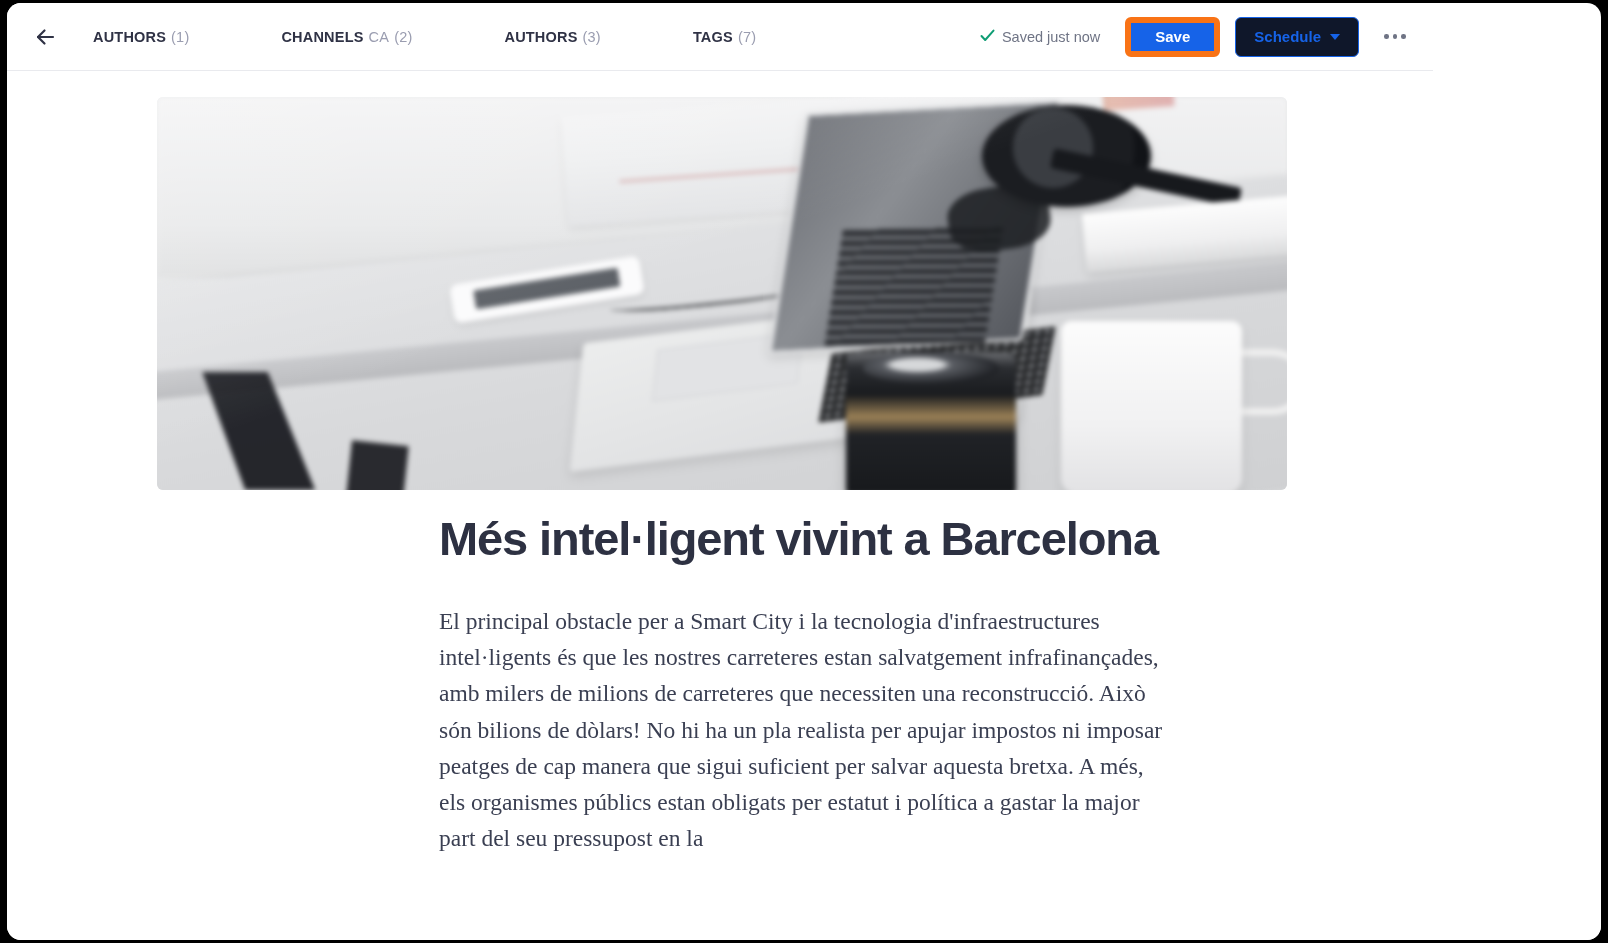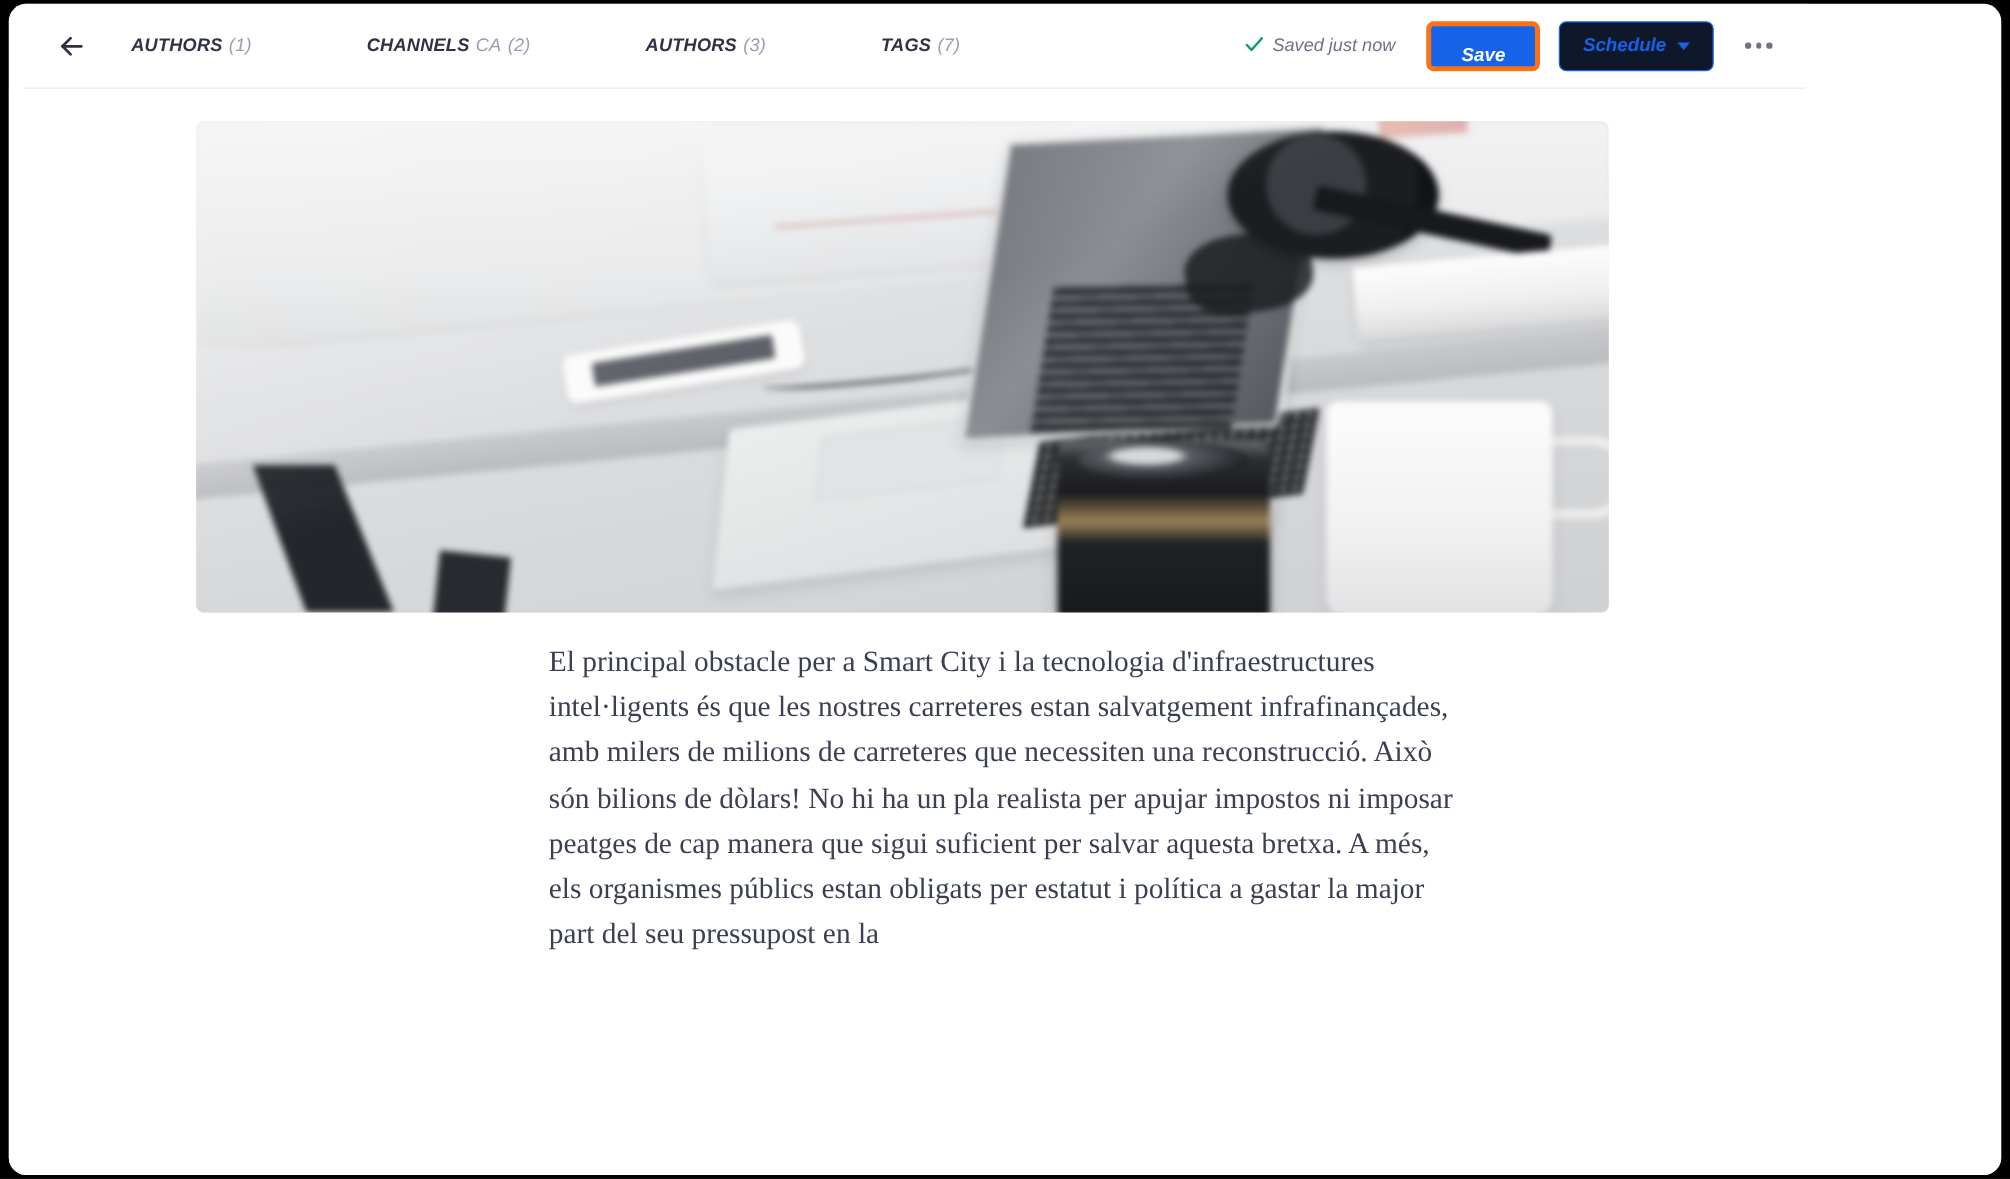--- a/index.html
+++ b/index.html
@@ -19,28 +19,27 @@
     width: 1594px;
     height: 937px;
     background: #ffffff;
     border-radius: 14px 14px 14px 14px;
     overflow: hidden;
   }
 
   
   #header {
     position: absolute;
-    left: 12px; top: 0;
+    left: 0; top: 0;
     width: 1426px;
     height: 68px;
     background: #ffffff;
     border-bottom: 1px solid #e9eaee;
     display: flex;
     align-items: center;
-    font-style: italic;
   }
 
   #back-btn {
     width: 44px;
     height: 44px;
     margin-left: 16px;
     display: flex;
     align-items: center;
     justify-content: center;
     cursor: pointer;
@@ -106,25 +105,24 @@
     border-radius: 6px;
     cursor: pointer;
     display: flex;
     align-items: center;
     justify-content: center;
     white-space: nowrap;
   }
   #save-btn {
     background: #1663e8;
     color: #ffffff;
-    border: 4px solid #f97316;
+    border: 6px solid #f97316;
     height: 40px;
     padding: 0 24px;
     margin-right: 15px;
-    align-items: flex-end;
   }
   #schedule-btn {
     background: #0f172a;
     color: #1663e8;
     border: 1px solid #1663e8;
     height: 40px;
     padding: 0 18px;
     gap: 9px;
     margin-right: 18px;
   }
@@ -467,18 +465,19 @@
         <div class="book"></div>
         <div class="mug-handle"></div>
         <div class="mug"></div>
         <div class="lens"></div>
         <div class="lens-glass"></div>
       </div>
       <div class="sheen"></div>
     </div>
 
     <div id="article">
+      <h1 id="article-title">Més intel·ligent vivint a Barcelona</h1>
       <p id="article-body">El principal obstacle per a Smart City i la tecnologia d'infraestructures intel·ligents és que les nostres carreteres estan salvatgement infrafinançades, amb milers de milions de carreteres que necessiten una reconstrucció. Això són bilions de dòlars! No hi ha un pla realista per apujar impostos ni imposar peatges de cap manera que sigui suficient per salvar aquesta bretxa. A més, els organismes públics estan obligats per estatut i política a gastar la major part del seu pressupost en la</p>
     </div>
 
 
   </div>
 </div>
 
 </body></html>

